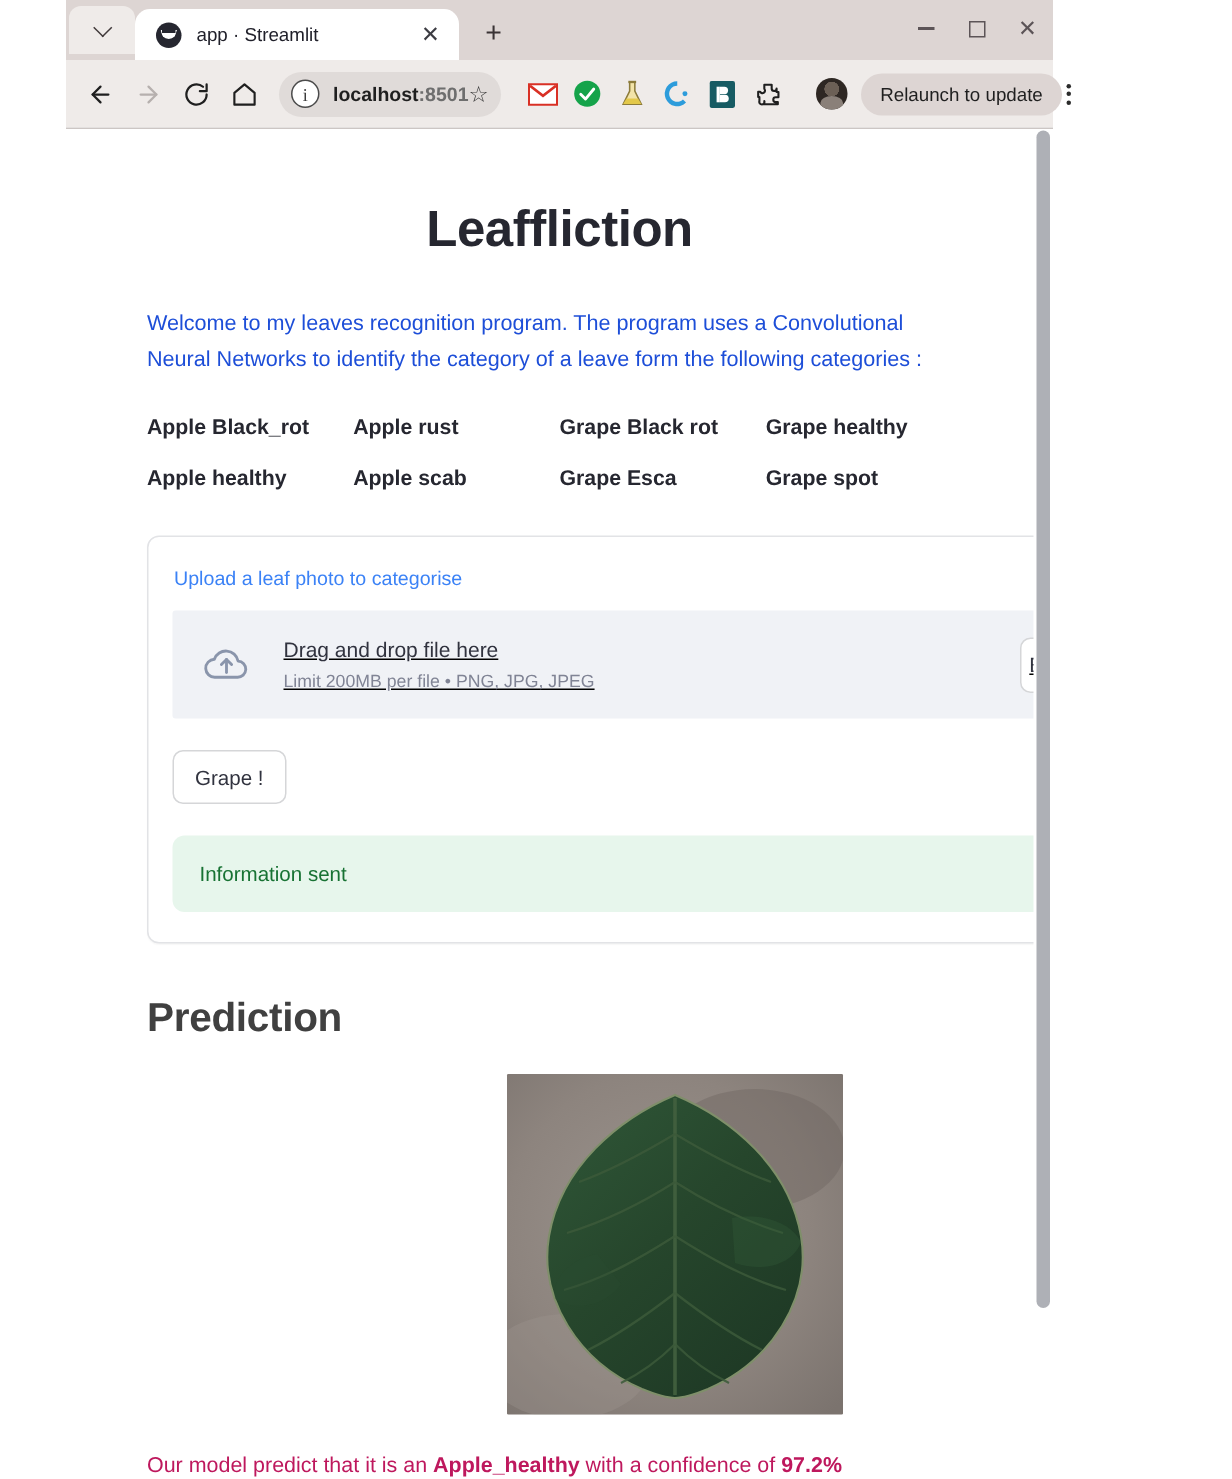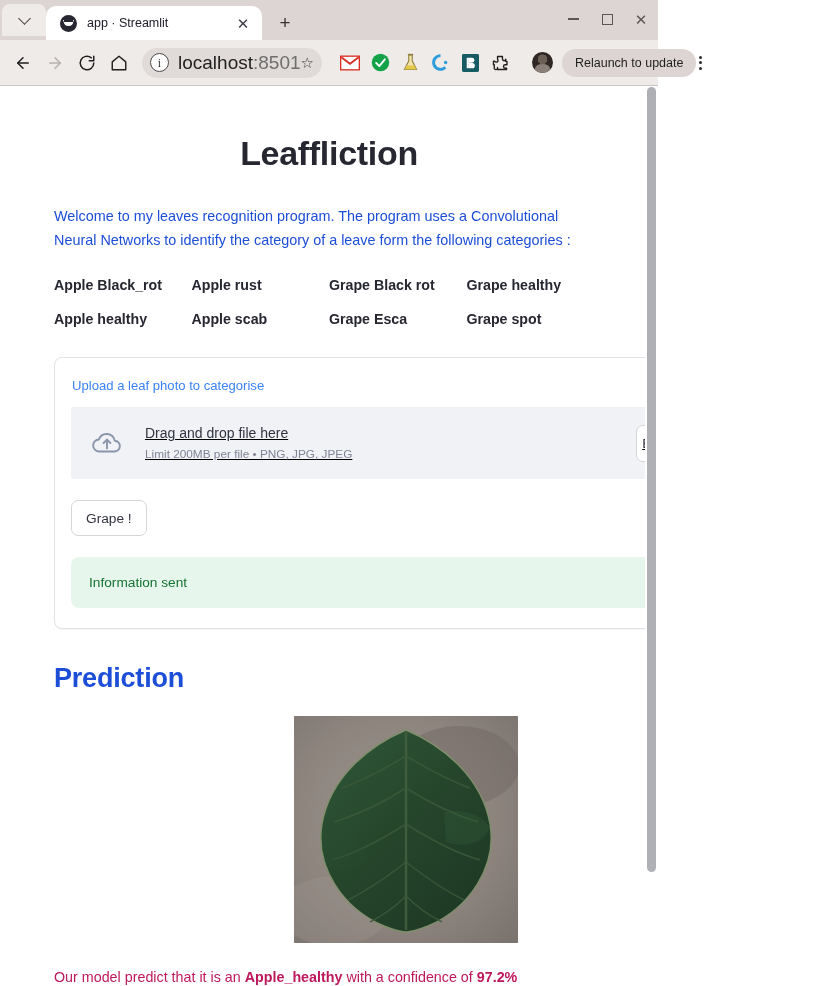--- a/index.html
+++ b/index.html
@@ -4,21 +4,21 @@
 <style>
   * { box-sizing: border-box; margin: 0; padding: 0; }
   html, body {
     width: 821px; height: 986px;
     font-family: "Liberation Sans", sans-serif;
     background: #ffffff;
     overflow: hidden;
   }
 
   
-  .browser { width: 658px; height: 986px; position: relative; background: #fff; }
+  .browser { width: 658px; height: 986px; position: relative; background: #fff; margin-left: 44px; }
 
   
   .tabstrip {
     height: 40px; background: #ddd5d3;
     display: flex; align-items: flex-end; position: relative;
   }
   .tablist-chevron {
     width: 44px; height: 32px; margin: 0 0 4px 2px;
     display: flex; align-items: center; justify-content: center;
     border-radius: 8px 8px 0 0; background: #efebe9;
@@ -81,21 +81,21 @@
     flex: 1; height: 30px; background: #e0dbd9; border-radius: 16px;
     display: flex; align-items: center; padding: 0 6px 0 8px; margin: 0 6px;
     max-width: 212px;
   }
   .infoicon {
     width: 19px; height: 19px; border-radius: 50%; background: #fff;
     display: flex; align-items: center; justify-content: center; flex: none;
     border: 1.4px solid #4b4b4b; font-size: 12px; color: #3c3c3c;
     font-family: "Liberation Serif", serif; line-height: 1;
   }
-  .url { flex: 1; font-size: 19px; color: #1f1f1f; margin-left: 9px; white-space: nowrap; }
+  .url { flex: 1; font-size: 13px; color: #1f1f1f; margin-left: 9px; white-space: nowrap; font-weight: bold; }
   .url .port { color: #6e6e6e; }
   .star { flex: none; color: #3c3c3c; font-size: 15px; margin-right: 2px; }
   .exticons { display: flex; align-items: center; gap: 2px; margin-left: 6px; }
   .exticon { width: 28px; height: 28px; display: flex; align-items: center; justify-content: center; }
   .vdiv { width: 1px; height: 17px; background: #c3bdbb; margin: 0 7px; }
   .avatar {
     width: 21px; height: 21px; border-radius: 50%;
     background: radial-gradient(circle at 50% 35%, #6c6056 0 28%, #2e2723 29% 100%);
     flex: none; position: relative; overflow: hidden;
   }
@@ -164,21 +164,21 @@
     display: inline-flex; align-items: center;
   }
   .alert {
     margin-top: 21px; background: #e7f6ec; border-radius: 8px;
     height: 51px; display: flex; align-items: center; padding: 0 18px;
     width: 670px;
   }
   .alert-text { font-size: 13.7px; color: #177233; }
 
   h2.section {
-    font-size: 27px; font-weight: 700; color: #1d4ed8;
+    font-size: 27px; font-weight: 700; color: #404040;
     margin-top: 34px; letter-spacing: -0.2px;
   }
 
   .img-wrap { margin-top: 22px; display: flex; justify-content: flex-start; padding-left: 240px; }
   .leaf-photo {
     width: 224px; height: 227px; border-radius: 1px;
     background: #8e8681; position: relative; overflow: hidden;
   }
   .result { font-size: 14.3px; color: #be185d; margin-top: 26px; }
   .result b { font-weight: 700; }

